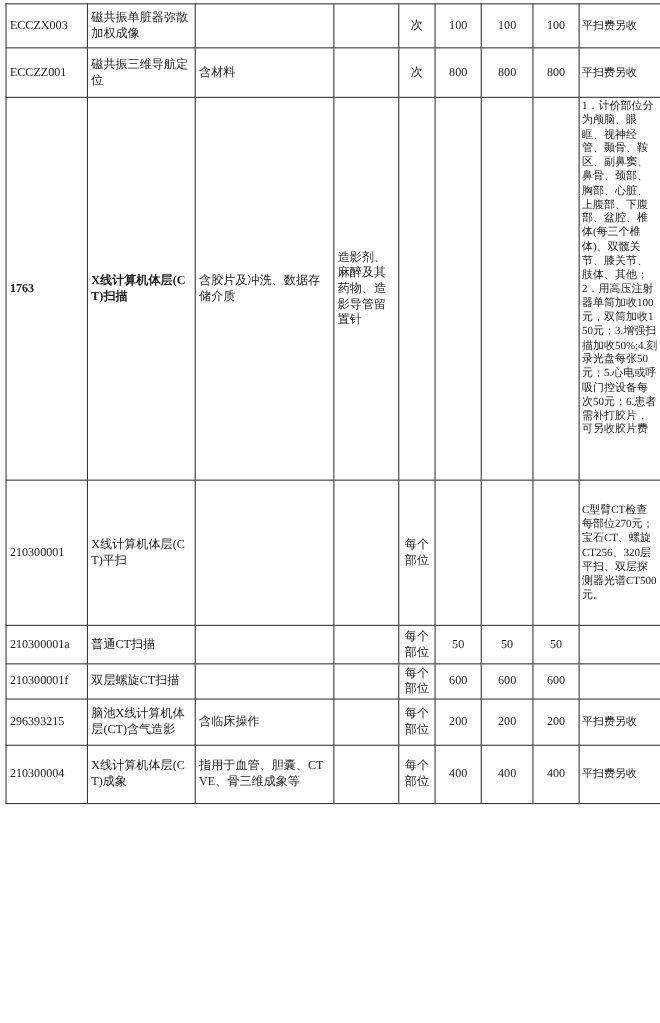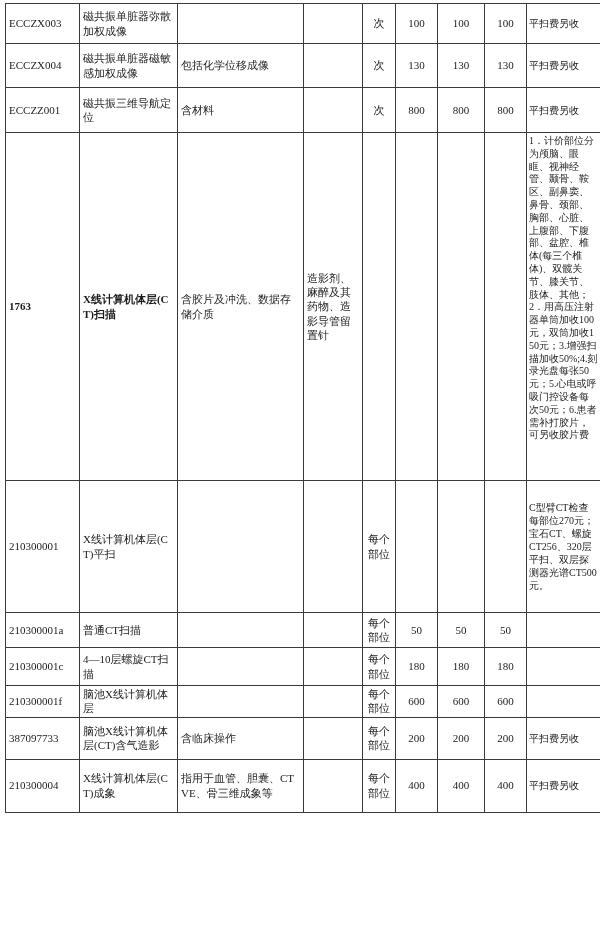--- a/index.html
+++ b/index.html
@@ -84,31 +84,20 @@
       <td class="c-code">ECCZX003</td>
       <td class="c-name">磁共振单脏器弥散加权成像</td>
       <td class="c-inc"></td>
       <td class="c-exc"></td>
       <td class="c-unit">次</td>
       <td class="c-p">100</td>
       <td class="c-p">100</td>
       <td class="c-p">100</td>
       <td class="c-notes">平扫费另收</td>
     </tr>
-    <tr class="r2">
-      <td class="c-code">ECCZX004</td>
-      <td class="c-name">磁共振单脏器磁敏感加权成像</td>
-      <td class="c-inc">包括化学位移成像</td>
-      <td class="c-exc"></td>
-      <td class="c-unit">次</td>
-      <td class="c-p">130</td>
-      <td class="c-p">130</td>
-      <td class="c-p">130</td>
-      <td class="c-notes">平扫费另收</td>
-    </tr>
     <tr class="r3">
       <td class="c-code">ECCZZ001</td>
       <td class="c-name">磁共振三维导航定位</td>
       <td class="c-inc">含材料</td>
       <td class="c-exc"></td>
       <td class="c-unit">次</td>
       <td class="c-p">800</td>
       <td class="c-p">800</td>
       <td class="c-p">800</td>
       <td class="c-notes">平扫费另收</td>
@@ -139,44 +128,33 @@
       <td class="c-code">210300001a</td>
       <td class="c-name">普通CT扫描</td>
       <td class="c-inc"></td>
       <td class="c-exc"></td>
       <td class="c-unit">每个部位</td>
       <td class="c-p">50</td>
       <td class="c-p">50</td>
       <td class="c-p">50</td>
       <td class="c-notes"></td>
     </tr>
-    <tr class="r8">
-      <td class="c-code">210300001c</td>
-      <td class="c-name">4—10层螺旋CT扫描</td>
-      <td class="c-inc"></td>
-      <td class="c-exc"></td>
-      <td class="c-unit">每个部位</td>
-      <td class="c-p">180</td>
-      <td class="c-p">180</td>
-      <td class="c-p">180</td>
-      <td class="c-notes"></td>
-    </tr>
     <tr class="r11">
       <td class="c-code">210300001f</td>
-      <td class="c-name">脑池X线计算机体层</td>
+      <td class="c-name">双层螺旋CT扫描</td>
       <td class="c-inc"></td>
       <td class="c-exc"></td>
       <td class="c-unit">每个部位</td>
       <td class="c-p">600</td>
       <td class="c-p">600</td>
       <td class="c-p">600</td>
       <td class="c-notes"></td>
     </tr>
     <tr class="r12">
-      <td class="c-code">387097733</td>
+      <td class="c-code">296393215</td>
       <td class="c-name">脑池X线计算机体层(CT)含气造影</td>
       <td class="c-inc">含临床操作</td>
       <td class="c-exc"></td>
       <td class="c-unit">每个部位</td>
       <td class="c-p">200</td>
       <td class="c-p">200</td>
       <td class="c-p">200</td>
       <td class="c-notes">平扫费另收</td>
     </tr>
     <tr class="r13">

